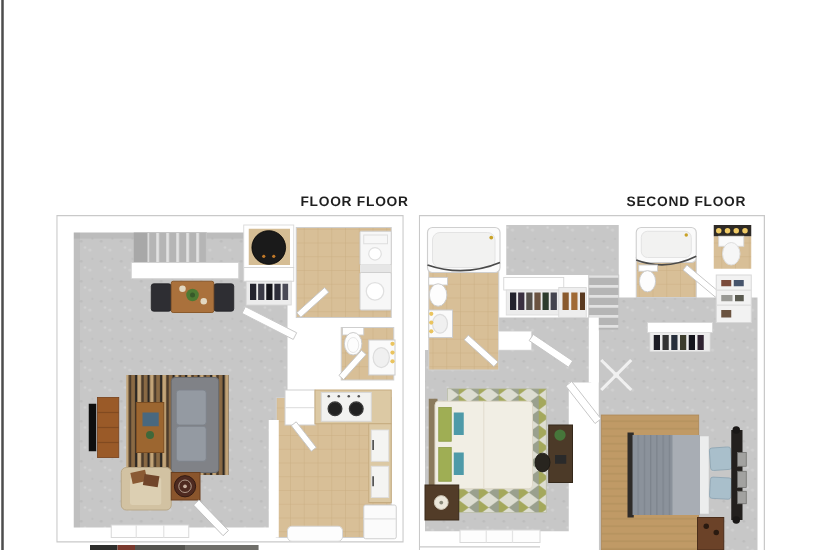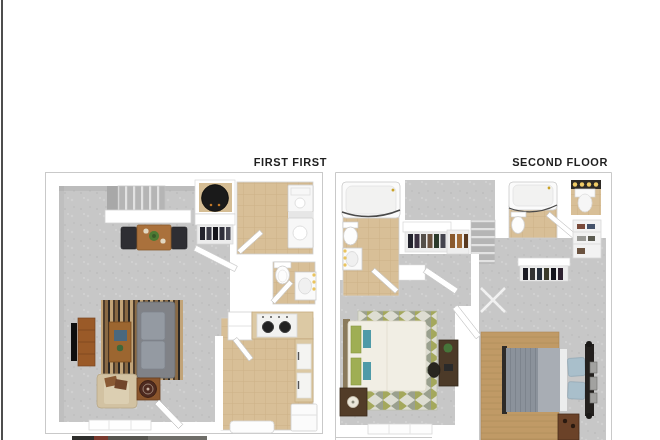--- a/index.html
+++ b/index.html
@@ -2,39 +2,39 @@
 <html><head>
 <meta charset="utf-8">
 <style>
   html,body{margin:0;padding:0;background:#ffffff;}
   .canvas{position:relative;width:660px;height:440px;background:#ffffff;overflow:hidden;
           font-family:"Liberation Sans",sans-serif;}
   .edge-line{position:absolute;left:1px;top:0;width:2px;height:440px;background:#4d4d4d;}
   .floor-label{position:absolute;top:156px;font-size:11px;font-weight:700;color:#1f1f1f;
                letter-spacing:0.6px;white-space:nowrap;}
   .floor-label.first{right:333px;}
-  .floor-label.second{right:52px;}
+  .floor-label.second{right:63px;}
   svg.plan{position:absolute;display:block;}
   .plan1{left:45px;top:172px;}
   .plan2{left:335px;top:172px;}
   .next-strip{position:absolute;left:72px;top:436px;width:135px;height:4px;display:flex;overflow:hidden;}
   .next-strip span{display:block;height:4px;}
   .ns-a{width:22px;background:#2e2e2c;}
   .ns-b{width:14px;background:#7a3a2e;}
   .ns-c{width:40px;background:#55544f;}
   .ns-d{width:59px;background:#6f6e69;}
 </style>
 </head>
 <body>
 
 <div class="canvas">
 
   <div class="edge-line"></div>
 
-  <div class="floor-label first">FIRST FIRST</div>
+  <div class="floor-label first">FLOOR FLOOR</div>
   <div class="floor-label second">SECOND FLOOR</div>
 
   <svg class="plan plan1" width="278" height="268" viewBox="0 0 278 268">
     <defs>
       <pattern id="carpetA1" width="16" height="16" patternUnits="userSpaceOnUse">
         <rect width="16" height="16" fill="#c7c7c7"></rect>
         <circle cx="4" cy="5" r="1.1" fill="#bdbdbd"></circle>
         <circle cx="11" cy="12" r="1.3" fill="#d0d0d0"></circle>
         <circle cx="13" cy="3" r="0.9" fill="#bfbfbf"></circle>
         <circle cx="7" cy="10" r="1" fill="#d3d3d3"></circle>

